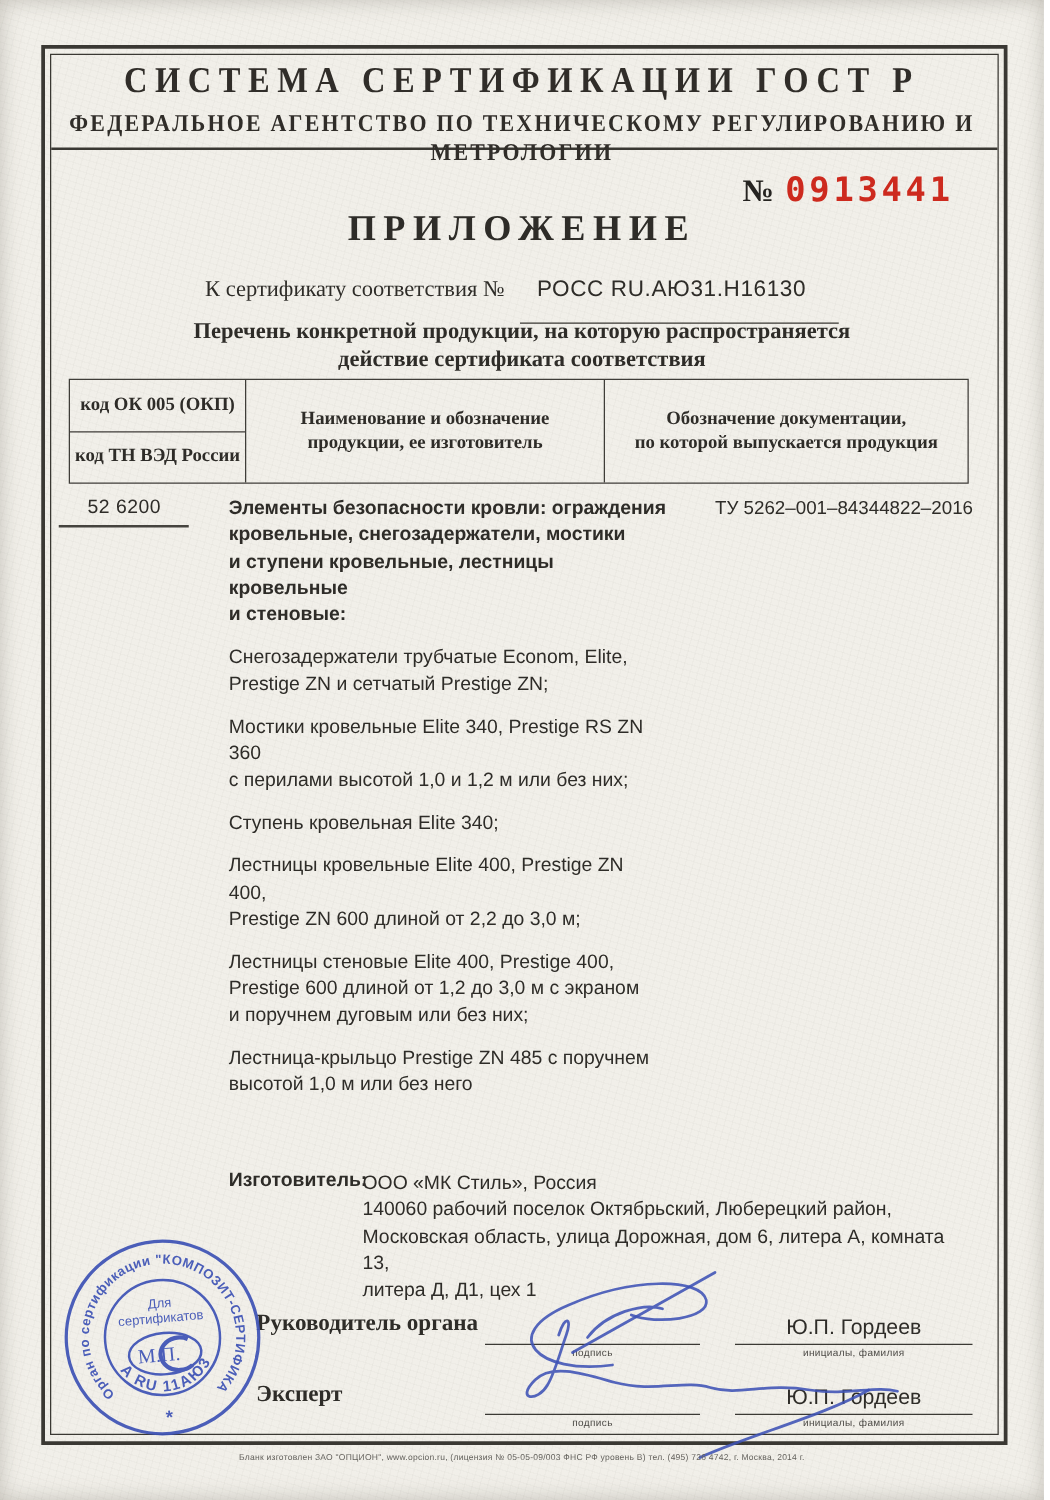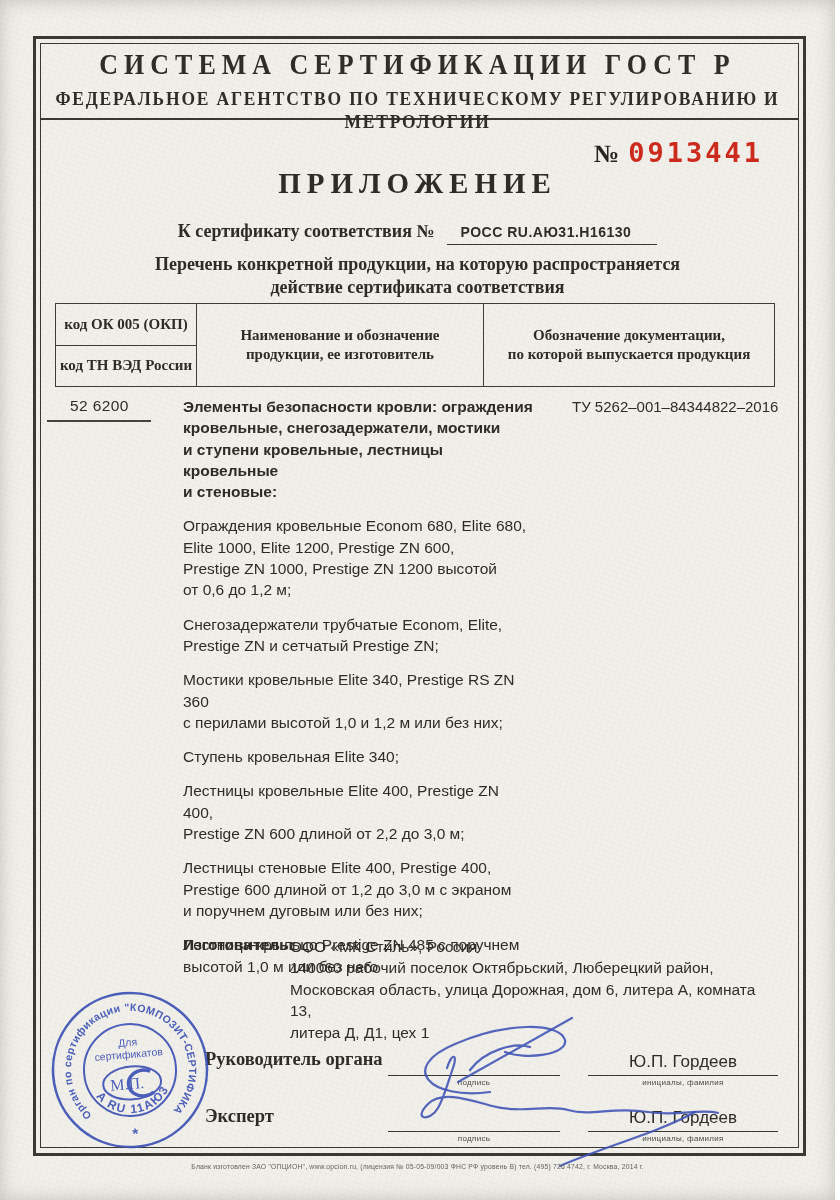--- a/index.html
+++ b/index.html
@@ -31,23 +31,23 @@
   .num-row { position:absolute; top:137px; right:72px; display:flex; align-items:baseline; gap:9px; }
   .num-label { font-family:"Liberation Serif", serif; font-weight:bold; font-size:25px; color:#262421; }
   .num-value { font-family:"DejaVu Sans Mono", monospace; font-weight:600; font-size:27px;
     letter-spacing:3px; color:#cd2a1e; }
 
   .doc-title { position:absolute; left:0; right:0; top:167px; text-align:center;
     font-family:"Liberation Serif", serif; font-weight:bold; font-size:29px; letter-spacing:6px; }
 
   .cert-row { position:absolute; left:0; right:0; top:221px; display:flex;
     justify-content:center; align-items:baseline; gap:12px; }
-  .cert-label { font-family:"Liberation Serif", serif; font-weight:bold; font-size:18px; }
-  .cert-value { font-size:14px; letter-spacing:.5px; border-bottom:1.7px solid #3a3833;
-    padding:0 26px 4px 14px;font-weight:bold; }
+  .cert-label { font-family:"Liberation Serif", serif; font-weight:normal; font-size:18px; }
+  .cert-value { font-size:18px; letter-spacing:.5px; border-bottom:1.7px solid #3a3833;
+    padding:0 26px 16px 14px; }
 
   .subtitle { position:absolute; left:0; right:0; top:253px; text-align:center;
     font-family:"Liberation Serif", serif; font-weight:bold; font-size:18px;
     line-height:22.5px; white-space:pre-line; }
 
   .ptable { position:absolute; left:55px; top:303px; width:720px; height:84px;
     border:1.7px solid #3f3d38; display:grid; grid-template-columns:141px 287px 1fr; }
   .ptable .c { font-family:"Liberation Serif", serif; font-weight:bold; font-size:15px;
     line-height:19px; display:flex; align-items:center; justify-content:center;
     text-align:center; white-space:pre-line; }
@@ -125,24 +125,20 @@
 
   <div class="okp-code">52 6200</div>
   <div class="okp-underline"></div>
   <div class="doc-ref">ТУ 5262–001–84344822–2016</div>
 
   <div class="products">
     <div class="para bold">Элементы безопасности кровли: ограждения
 кровельные, снегозадержатели, мостики
 и ступени кровельные, лестницы кровельные
 и стеновые:</div>
-    <div class="para">Ограждения кровельные Econom 680, Elite 680,
-Elite 1000, Elite 1200, Prestige ZN 600,
-Prestige ZN 1000, Prestige ZN 1200 высотой
-от 0,6 до 1,2 м;</div>
     <div class="para">Снегозадержатели трубчатые Econom, Elite,
 Prestige ZN и сетчатый Prestige ZN;</div>
     <div class="para">Мостики кровельные Elite 340, Prestige RS ZN 360
 с перилами высотой 1,0 и 1,2 м или без них;</div>
     <div class="para">Ступень кровельная Elite 340;</div>
     <div class="para">Лестницы кровельные Elite 400, Prestige ZN 400,
 Prestige ZN 600 длиной от 2,2 до 3,0 м;</div>
     <div class="para">Лестницы стеновые Elite 400, Prestige 400,
 Prestige 600 длиной от 1,2 до 3,0 м с экраном
 и поручнем дуговым или без них;</div>

